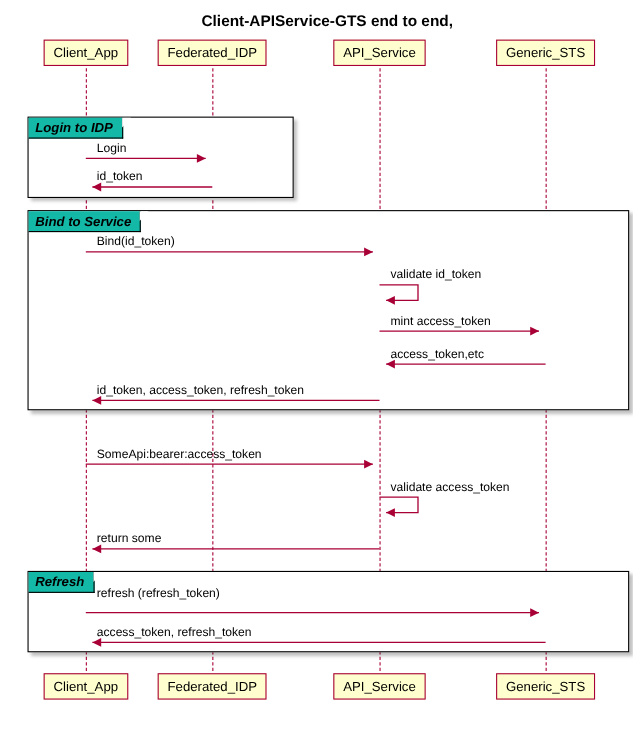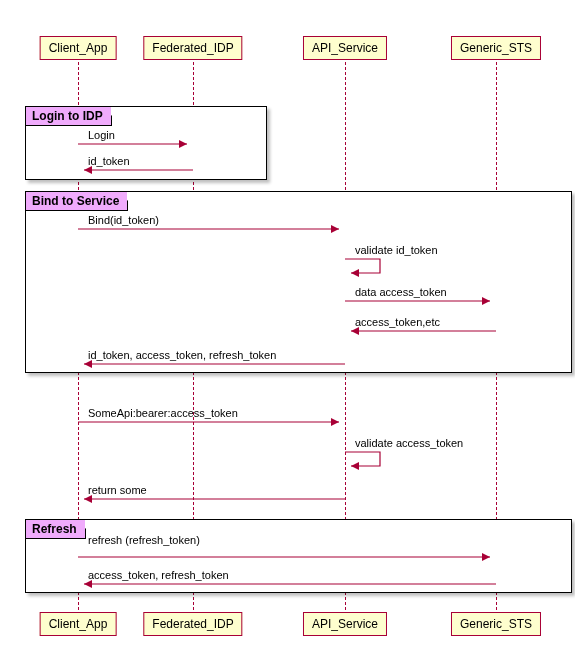--- a/index.html
+++ b/index.html
@@ -43,26 +43,27 @@
     border: 1.5px solid #000;
     left: 15px;
     box-shadow: 3px 3px 3px rgba(0,0,0,0.25);
     background: #fff;
     z-index: 1;
   }
   .group-label {
     position: absolute;
     top: 0;
     left: 0;
-    background: #f0abfc;
+    background: #14b8a6;
     border-right: 1.5px solid #000;
     border-bottom: 1.5px solid #000;
     padding: 2px 8px 2px 6px;
     font-weight: bold;
     font-size: 12px;
+    font-style: italic;
   }
   .group-label::after {
     content: "";
     position: absolute;
     right: -8px;
     top: 0;
     width: 0;
     height: 0;
     border-top: 9px solid #fff;
     border-right: 8px solid transparent;
@@ -83,21 +84,21 @@
     z-index: 2;
     pointer-events: none;
   }
   .arrow-line { stroke: #a80036; stroke-width: 1.2; fill: none; }
   .arrow-head { fill: #a80036; }
 </style>
 </head>
 <body>
 
 <div class="title">
-  <br>
+  <span>Client-APIService-GTS end to end,</span><br>
 </div>
 
 <div class="diagram">
 
   <div class="lifeline" style="left:68px"></div>
   <div class="lifeline" style="left:183px"></div>
   <div class="lifeline" style="left:335px"></div>
   <div class="lifeline" style="left:486px"></div>
 
   <div class="participant" style="left:68px; top:0">Client_App</div>
@@ -109,21 +110,21 @@
     <div class="group-label">Login to IDP</div>
   </div>
   <div class="msg" style="left:78px; top:93px">Login</div>
   <div class="msg" style="left:78px; top:119px">id_token</div>
 
   <div class="group" style="top:155px; width:545px; height:180px">
     <div class="group-label">Bind to Service</div>
   </div>
   <div class="msg" style="left:78px; top:178px">Bind(id_token)</div>
   <div class="msg" style="left:345px; top:208px">validate id_token</div>
-  <div class="msg" style="left:345px; top:250px">data access_token</div>
+  <div class="msg" style="left:345px; top:250px">mint access_token</div>
   <div class="msg" style="left:345px; top:280px">access_token,etc</div>
   <div class="msg" style="left:78px; top:313px">id_token, access_token, refresh_token</div>
 
   <div class="msg" style="left:78px; top:371px">SomeApi:bearer:access_token</div>
   <div class="msg" style="left:345px; top:401px">validate access_token</div>
   <div class="msg" style="left:78px; top:448px">return some</div>
 
   <div class="group" style="top:483px; width:545px; height:72px">
     <div class="group-label">Refresh</div>
   </div>

